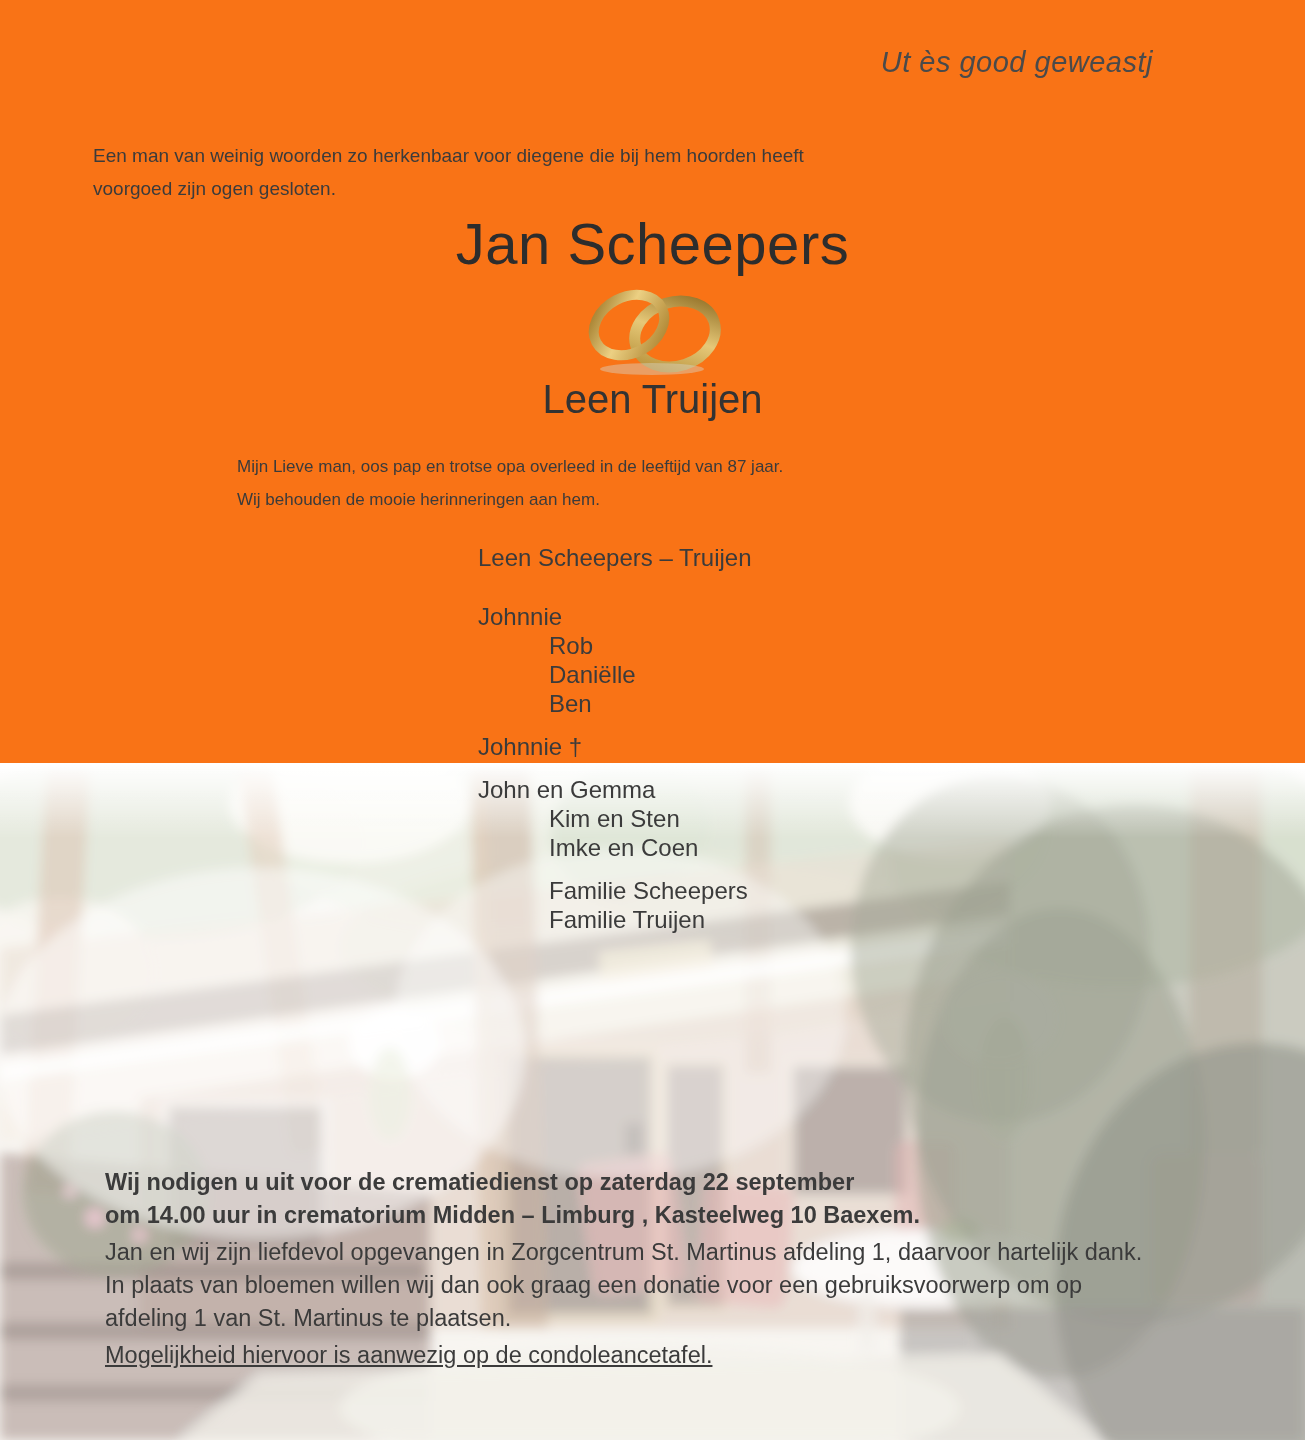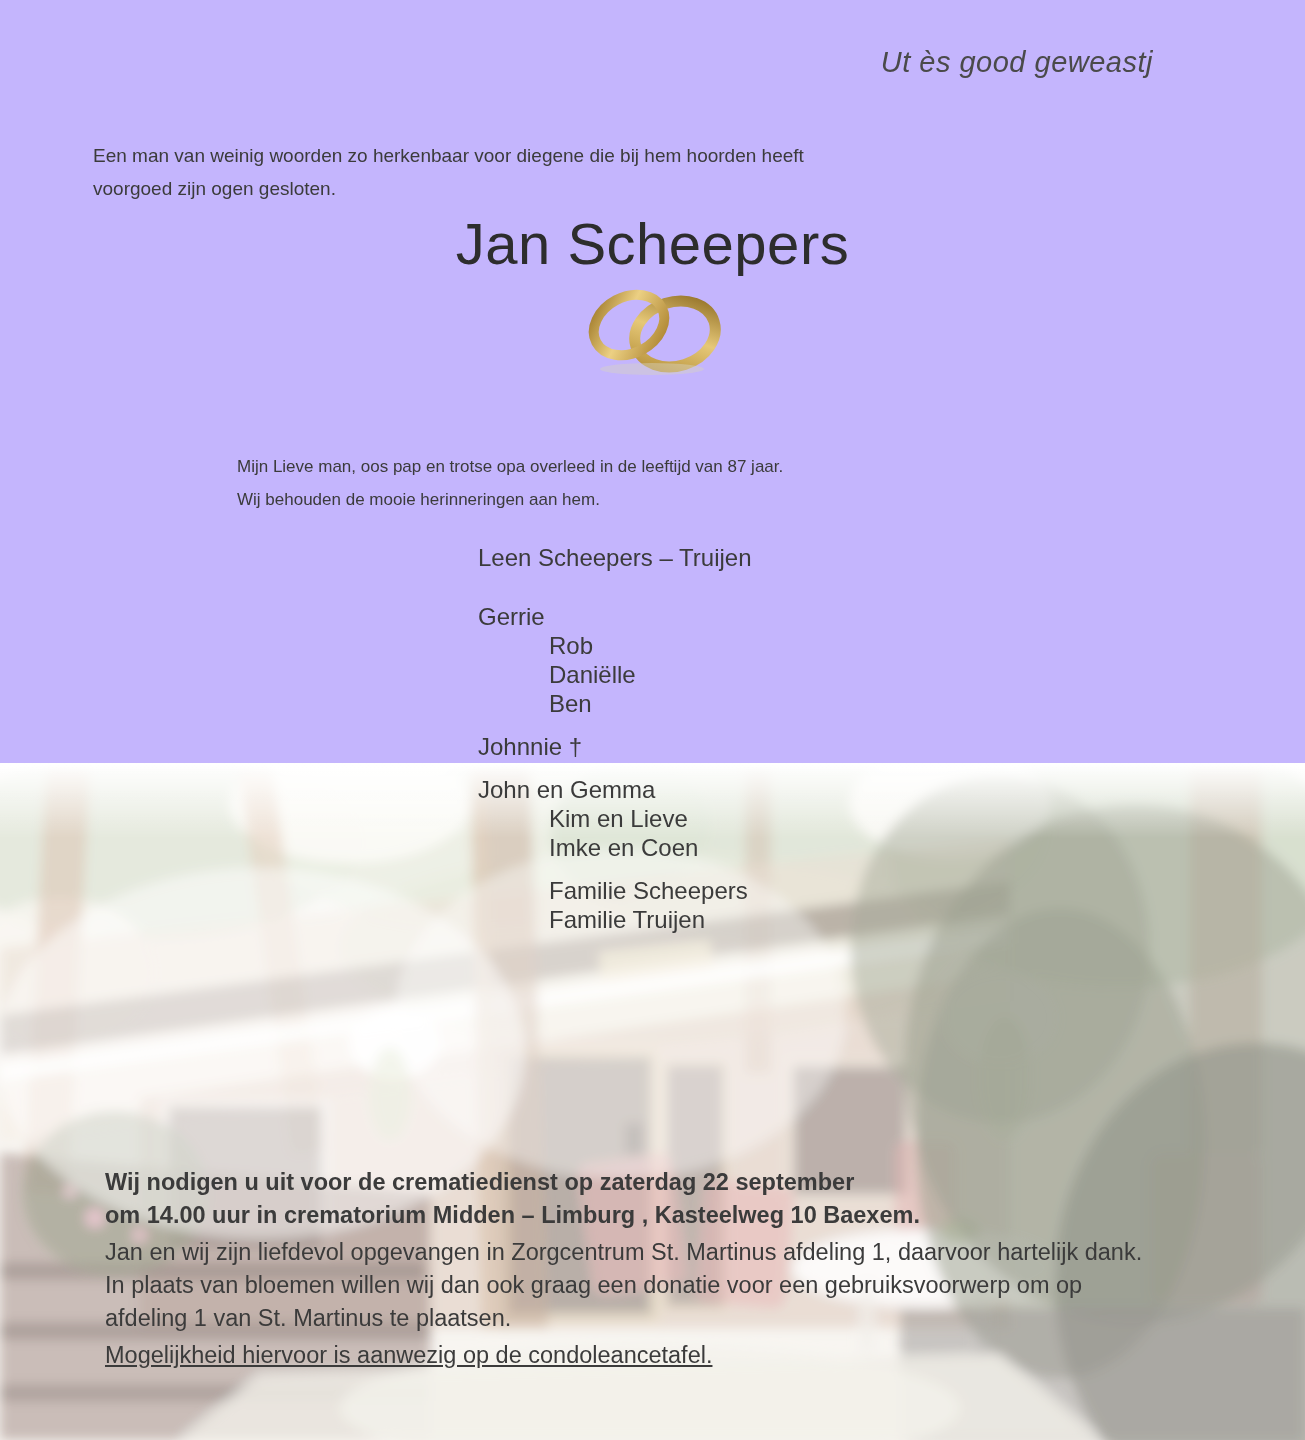--- a/index.html
+++ b/index.html
@@ -1,18 +1,18 @@
 <!DOCTYPE html>
 <html><head>
 <meta charset="utf-8">
 <style>
   html,body { margin:0; padding:0; background:#ffffff; }
   .card {
     position:relative; width:1305px; height:1440px;
-    background:#c4b5fd; overflow:hidden;
+    background:#f97316; overflow:hidden;
     font-family:"Liberation Sans", sans-serif;
     color:#3b3b3b;
   }
   .abs { position:absolute; }
   .quote {
     top:46px; right:152px;
     font-size:29px; font-style:italic; color:#4a4a4a; letter-spacing:0.5px;
   }
   .intro { top:139px; left:93px; font-size:19px; line-height:33px; }
   .deceased-name {
@@ -149,35 +149,36 @@
           <stop offset="0.5" stop-color="#e6c878"></stop>
           <stop offset="1" stop-color="#b08a32"></stop>
         </linearGradient>
       </defs>
       <ellipse cx="93" cy="53" rx="41" ry="32" fill="none" stroke="url(#gold2)" stroke-width="11" transform="rotate(-18 93 53)"></ellipse>
       <ellipse cx="47" cy="44" rx="37" ry="28" fill="none" stroke="url(#gold)" stroke-width="10" transform="rotate(-28 47 44)"></ellipse>
       <ellipse cx="70" cy="88" rx="52" ry="6" fill="#d8d2c4" opacity="0.45"></ellipse>
     </svg>
   </div>
 
+  <div class="abs spouse-name text-layer">Leen Truijen</div>
 
   <div class="abs announcement text-layer">
     <div>Mijn Lieve man, oos pap en trotse opa overleed in de leeftijd van 87 jaar.</div>
     <div>Wij behouden de mooie herinneringen aan hem.</div>
   </div>
 
   <div class="abs family-block text-layer">
     <div class="widow">Leen Scheepers – Truijen</div>
-    <div>Gerrie</div>
+    <div>Johnnie</div>
     <div class="ind">Rob</div>
     <div class="ind">Daniëlle</div>
     <div class="ind">Ben</div>
     <div class="gap">Johnnie †</div>
     <div class="gap">John en Gemma</div>
-    <div class="ind">Kim en Lieve</div>
+    <div class="ind">Kim en Sten</div>
     <div class="ind">Imke en Coen</div>
     <div class="ind gap">Familie Scheepers</div>
     <div class="ind">Familie Truijen</div>
   </div>
 
 
   <div class="abs bottom-par ceremony text-layer">
     <div>Wij nodigen u uit voor de crematiedienst op zaterdag 22 september</div>
     <div>om 14.00 uur in crematorium Midden – Limburg , Kasteelweg 10 Baexem.</div>
   </div>

